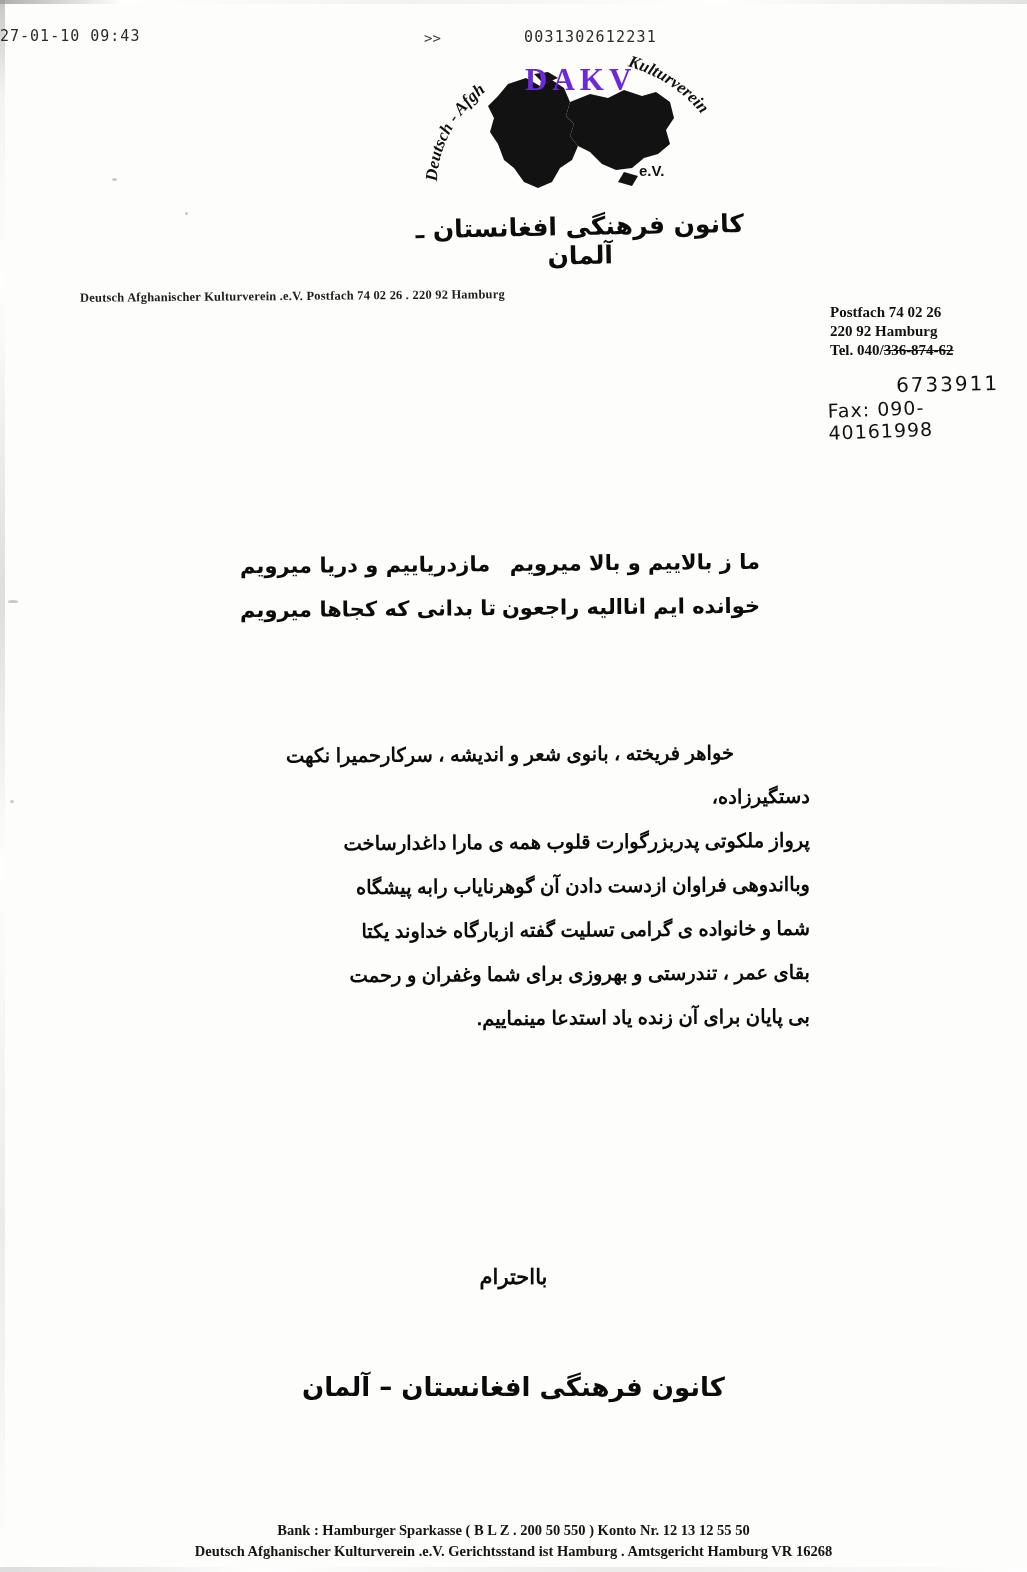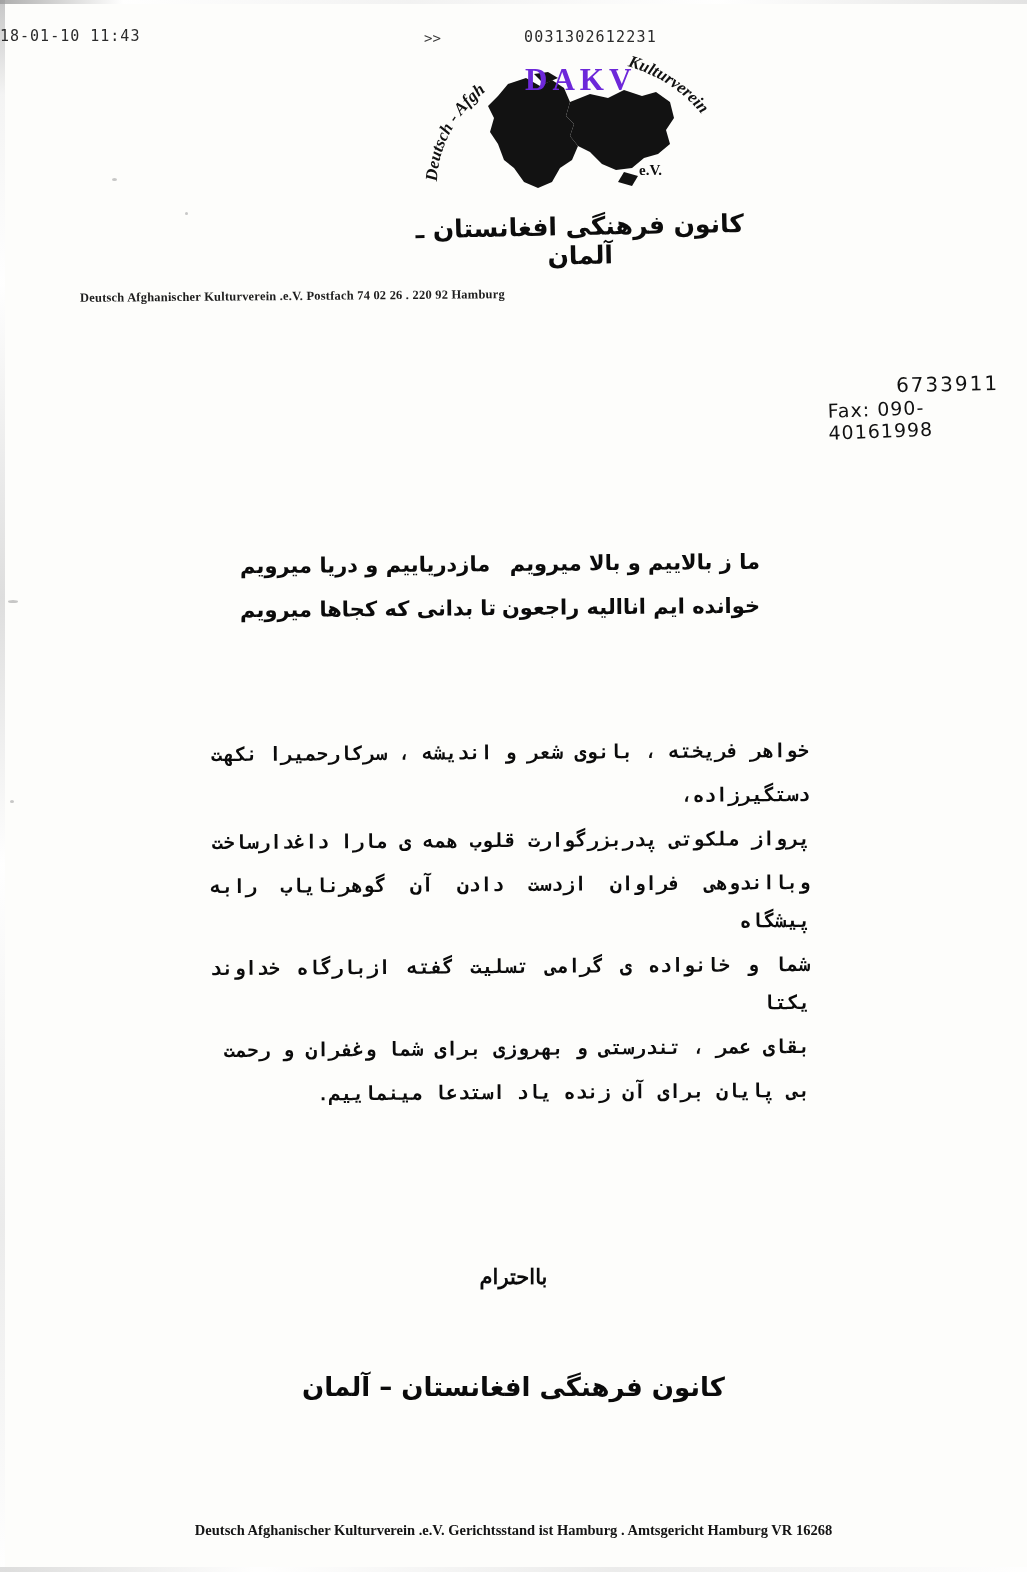--- a/index.html
+++ b/index.html
@@ -96,21 +96,21 @@
     font-family: "Liberation Serif", serif;
     font-size: 31px;
     font-weight: bold;
     letter-spacing: 5px;
     color: #6d28d9;
   }
   .logo-ev {
     position: absolute;
     left: 222px;
     top: 122px;
-    font-family: Liberation Serif, serif;
+    font-family: Liberation Sans, sans-serif;
     font-size: 15px;
     font-weight: bold;
     color: #111;
   }
   .logo-dash {
     position: absolute;
     left: 62px;
     top: 30px;
     font-size: 15px;
     color: #111;
@@ -199,21 +199,21 @@
   }
 
   
   .letter-body {
     position: absolute;
     left: 210px;
     top: 735px;
     width: 600px;
     direction: rtl;
     text-align: justify;
-    font-family: Liberation Mono, monospace;
+    font-family: Liberation Sans, sans-serif;
     font-size: 19.5px;
     font-weight: bold;
     line-height: 38px;
     color: #0b0b0b;
   }
   .letter-body p {
     margin: 0 0 6px 0;
     transform: rotate(-0.4deg);
   }
   .salutation {
@@ -271,21 +271,21 @@
 </style>
 </head>
 <body>
 
 <div class="page">
 
   <div class="scan-edge-left"></div>
   <div class="scan-edge-top"></div>
   <div class="scan-edge-bottom"></div>
 
-  <div class="fax-timestamp">18-01-10 11:43</div>
+  <div class="fax-timestamp">27-01-10 09:43</div>
   <div class="fax-arrows">&gt;&gt;</div>
   <div class="fax-number">0031302612231</div>
 
   <div class="logo-wrap">
     <svg class="logo-ring-text" viewBox="0 0 330 185">
       <defs>
         <path id="arcpath" d="M 20,150 A 145,125 0 0 1 310,140" fill="none"></path>
       </defs>
       <text font-family="Liberation Serif, serif" font-size="17" font-style="italic" font-weight="bold" fill="#111">
         <textPath href="#arcpath" startOffset="2%">Deutsch - Afgh</textPath>
@@ -304,20 +304,27 @@
 
     <div class="logo-dash"></div>
     <div class="logo-acronym">DAKV</div>
     <div class="logo-ev">e.V.</div>
   </div>
 
   <div class="org-name-farsi">کانون فرهنگی افغانستان ـ آلمان</div>
 
   <div class="return-address">Deutsch Afghanischer Kulturverein .e.V. Postfach 74 02 26 .  220 92 Hamburg</div>
 
+  <div class="contact-block">
+    <div>Postfach 74 02 26</div>
+    <div>220 92  Hamburg</div>
+    <div>
+      <span>Tel. 040/</span><span class="strike">336-874-62</span>
+    </div>
+  </div>
   <div class="hand-phone">6733911</div>
   <div class="hand-fax">Fax: 090-40161998</div>
 
   <div class="poem">
     <div class="poem-line">
       <span class="poem-hemistich">ما ز بالاییم و بالا میرویم</span>
       <span class="poem-hemistich">مازدریاییم و دریا میرویم</span>
     </div>
     <div class="poem-line">
       <span class="poem-hemistich">خوانده ایم انااليه راجعون</span>
@@ -332,20 +339,21 @@
     <p>وبااندوهی فراوان ازدست دادن آن گوهرنایاب رابه پیشگاه</p>
     <p>شما و خانواده ی گرامی تسلیت گفته ازبارگاه خداوند یکتا</p>
     <p>بقای عمر ، تندرستی و بهروزی برای شما وغفران و رحمت</p>
     <p>بی پایان برای آن زنده یاد استدعا مینماییم.</p>
   </div>
 
   <div class="closing">بااحترام</div>
   <div class="signature-org">کانون فرهنگی افغانستان – آلمان</div>
 
   <div class="footer">
+    <div>Bank : Hamburger Sparkasse ( B L Z .  200 50 550 ) Konto Nr. 12 13 12 55 50</div>
     <div>Deutsch Afghanischer Kulturverein .e.V. Gerichtsstand ist Hamburg . Amtsgericht Hamburg VR  16268</div>
   </div>
 
   <div class="speck" style="left:112px; top:178px; width:5px; height:3px;"></div>
   <div class="speck" style="left:185px; top:212px; width:3px; height:3px;"></div>
   <div class="speck" style="left:8px; top:600px; width:10px; height:3px;"></div>
   <div class="speck" style="left:10px; top:800px; width:4px; height:3px;"></div>
 
 </div>
 

